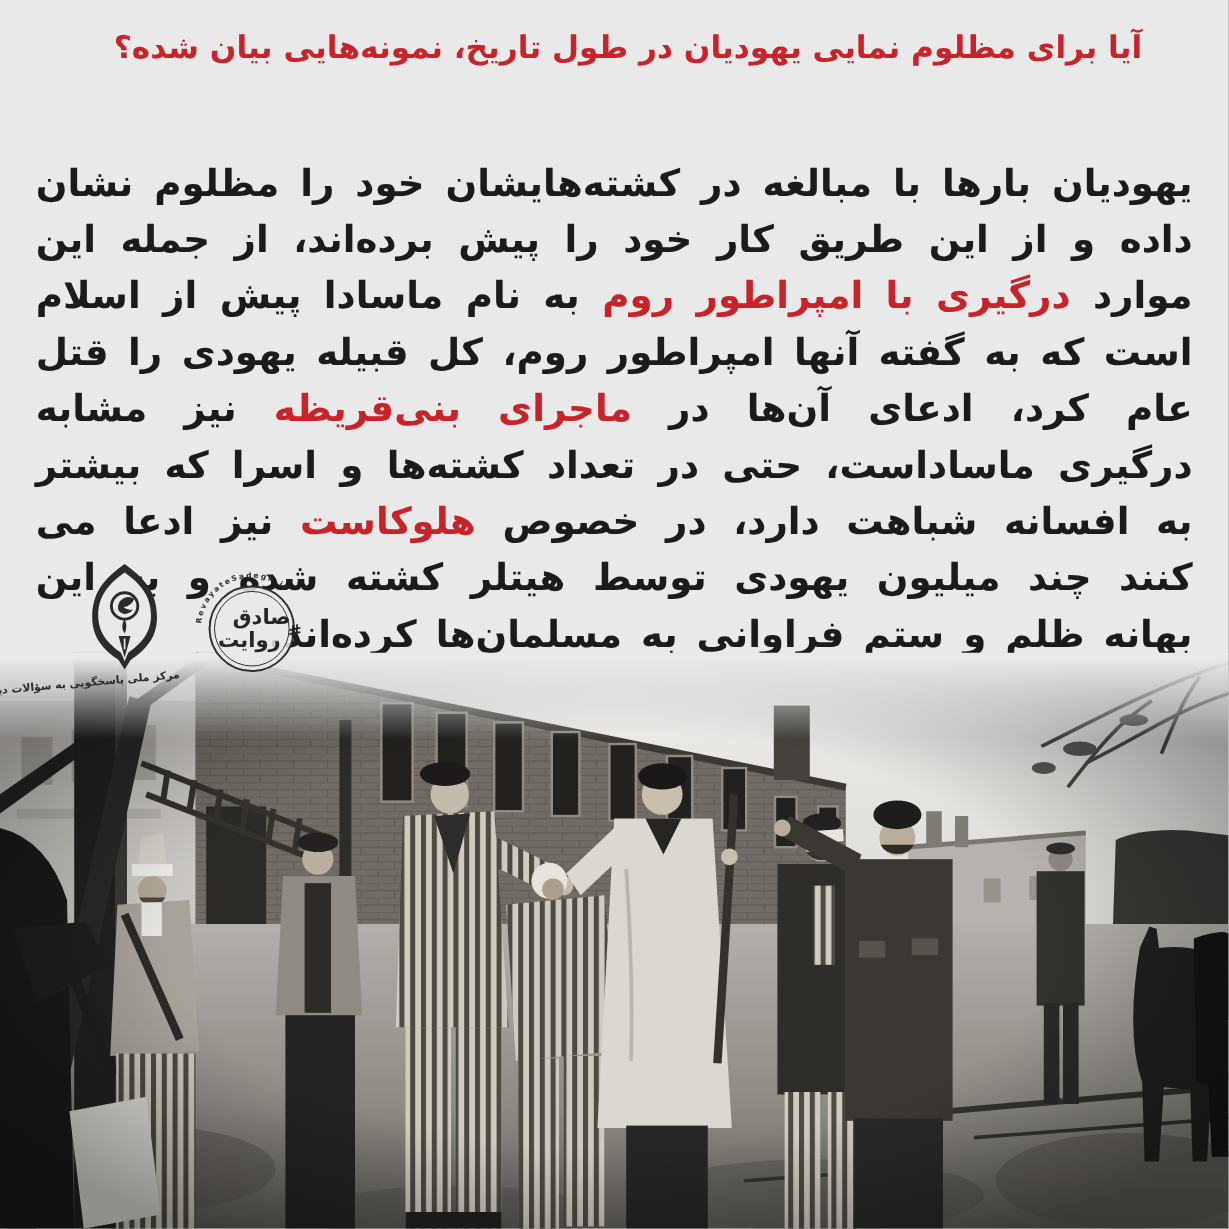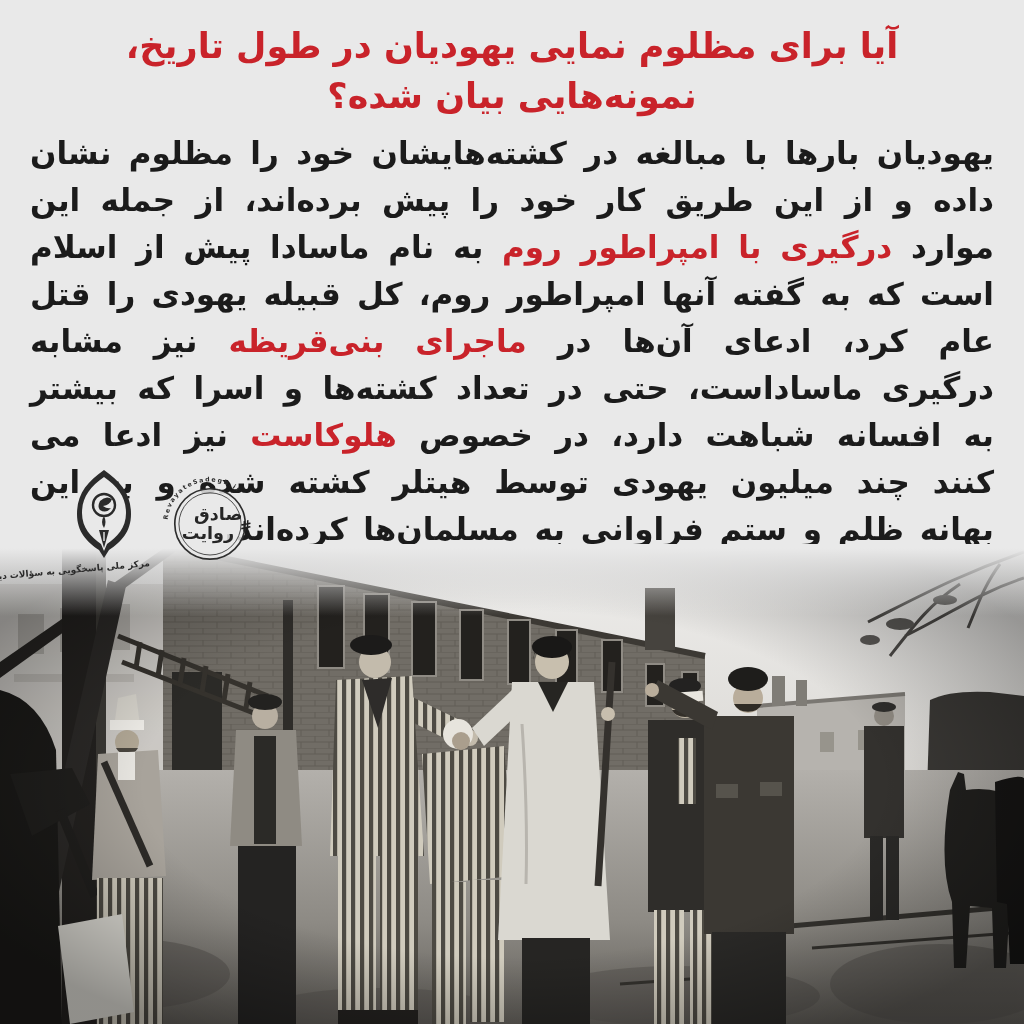--- a/index.html
+++ b/index.html
@@ -4,22 +4,22 @@
 <style>
   html,body{margin:0;padding:0;background:#777;}
   .poster{
     position:relative;width:1024px;height:1024px;margin:0 auto;
     background:#e9e9e9;overflow:hidden;
     font-family:"DejaVu Sans","Liberation Sans",sans-serif;
     direction:rtl;
   }
   .headline{
     position:absolute;top:22px;right:72px;left:72px;margin:0;
-    font-size:35px;line-height:1.42;font-weight:bold;
-    color:#c9232a;text-align:center;
+    font-size:26px;line-height:1.42;font-weight:bold;
+    color:#c9232a;text-align:right;
   }
   .body-text{
     position:absolute;top:130px;right:30px;left:30px;margin:0;
     font-size:31px;line-height:47px;font-weight:bold;
     color:#1b1b1b;text-align:justify;word-spacing:5px;
   }
   .body-text .red{color:#c9232a;}
   .logos{
     position:absolute;left:58px;top:468px;z-index:5;
     display:flex;align-items:flex-start;gap:8px;direction:ltr;

